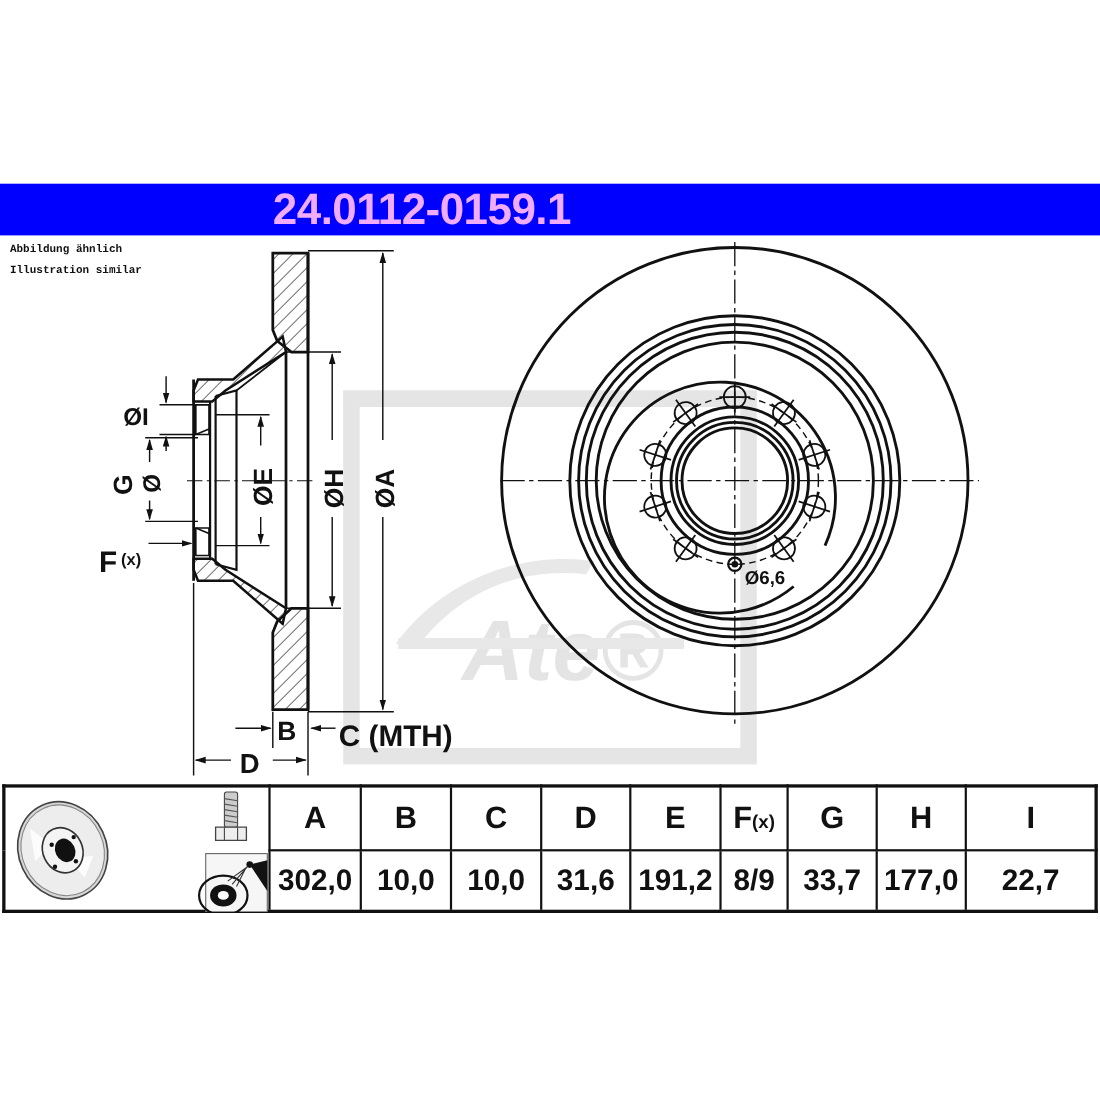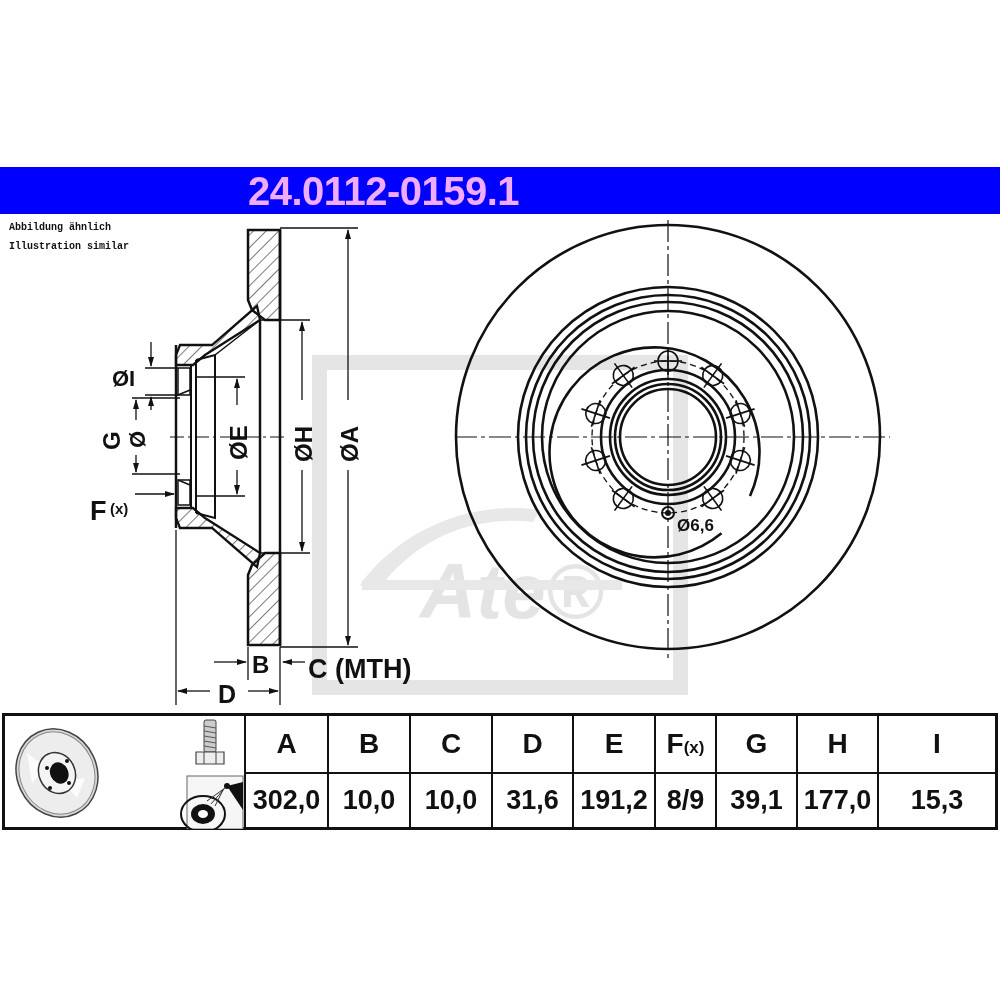--- a/index.html
+++ b/index.html
@@ -240,18 +240,18 @@
     <td class="hdr" style="width:79px;">H</td>
     <td class="hdr">I</td>
   </tr>
   <tr>
     <td class="val">302,0</td>
     <td class="val">10,0</td>
     <td class="val">10,0</td>
     <td class="val">31,6</td>
     <td class="val">191,2</td>
     <td class="val">8/9</td>
-    <td class="val">39,1</td>
+    <td class="val">33,7</td>
     <td class="val">177,0</td>
-    <td class="val">15,3</td>
+    <td class="val">22,7</td>
   </tr>
 </tbody>
   </table>
 
 </body></html>

